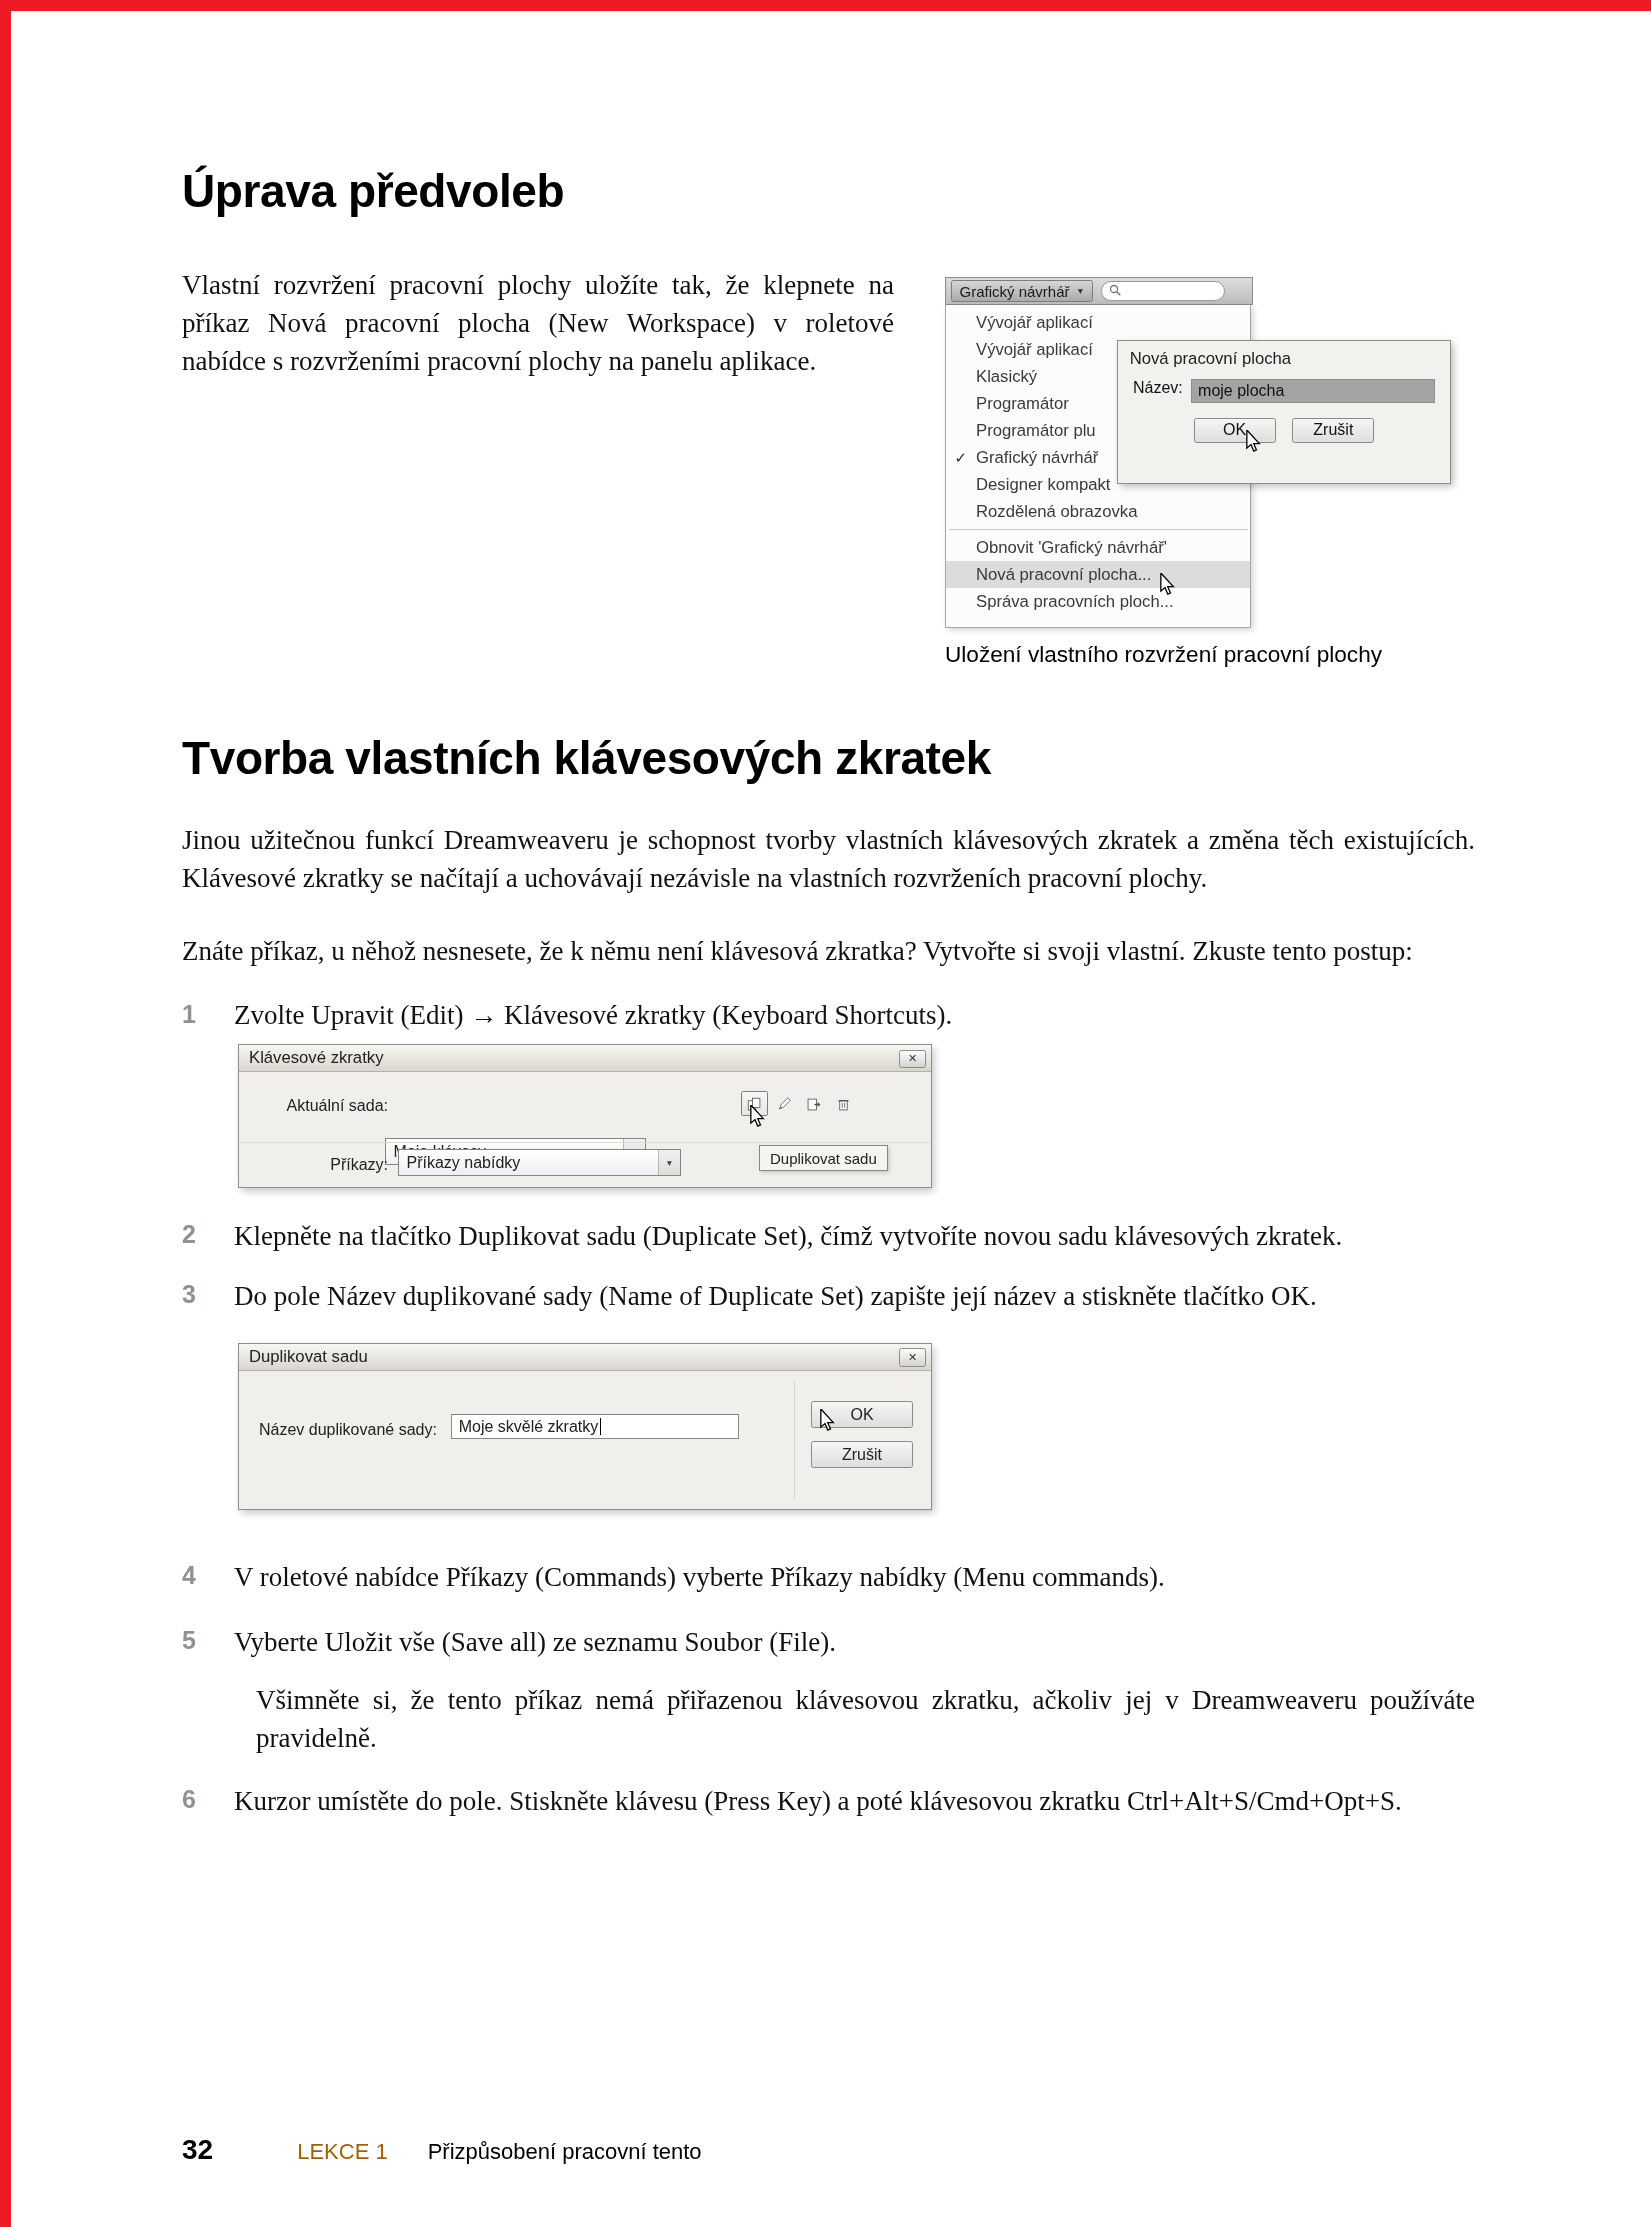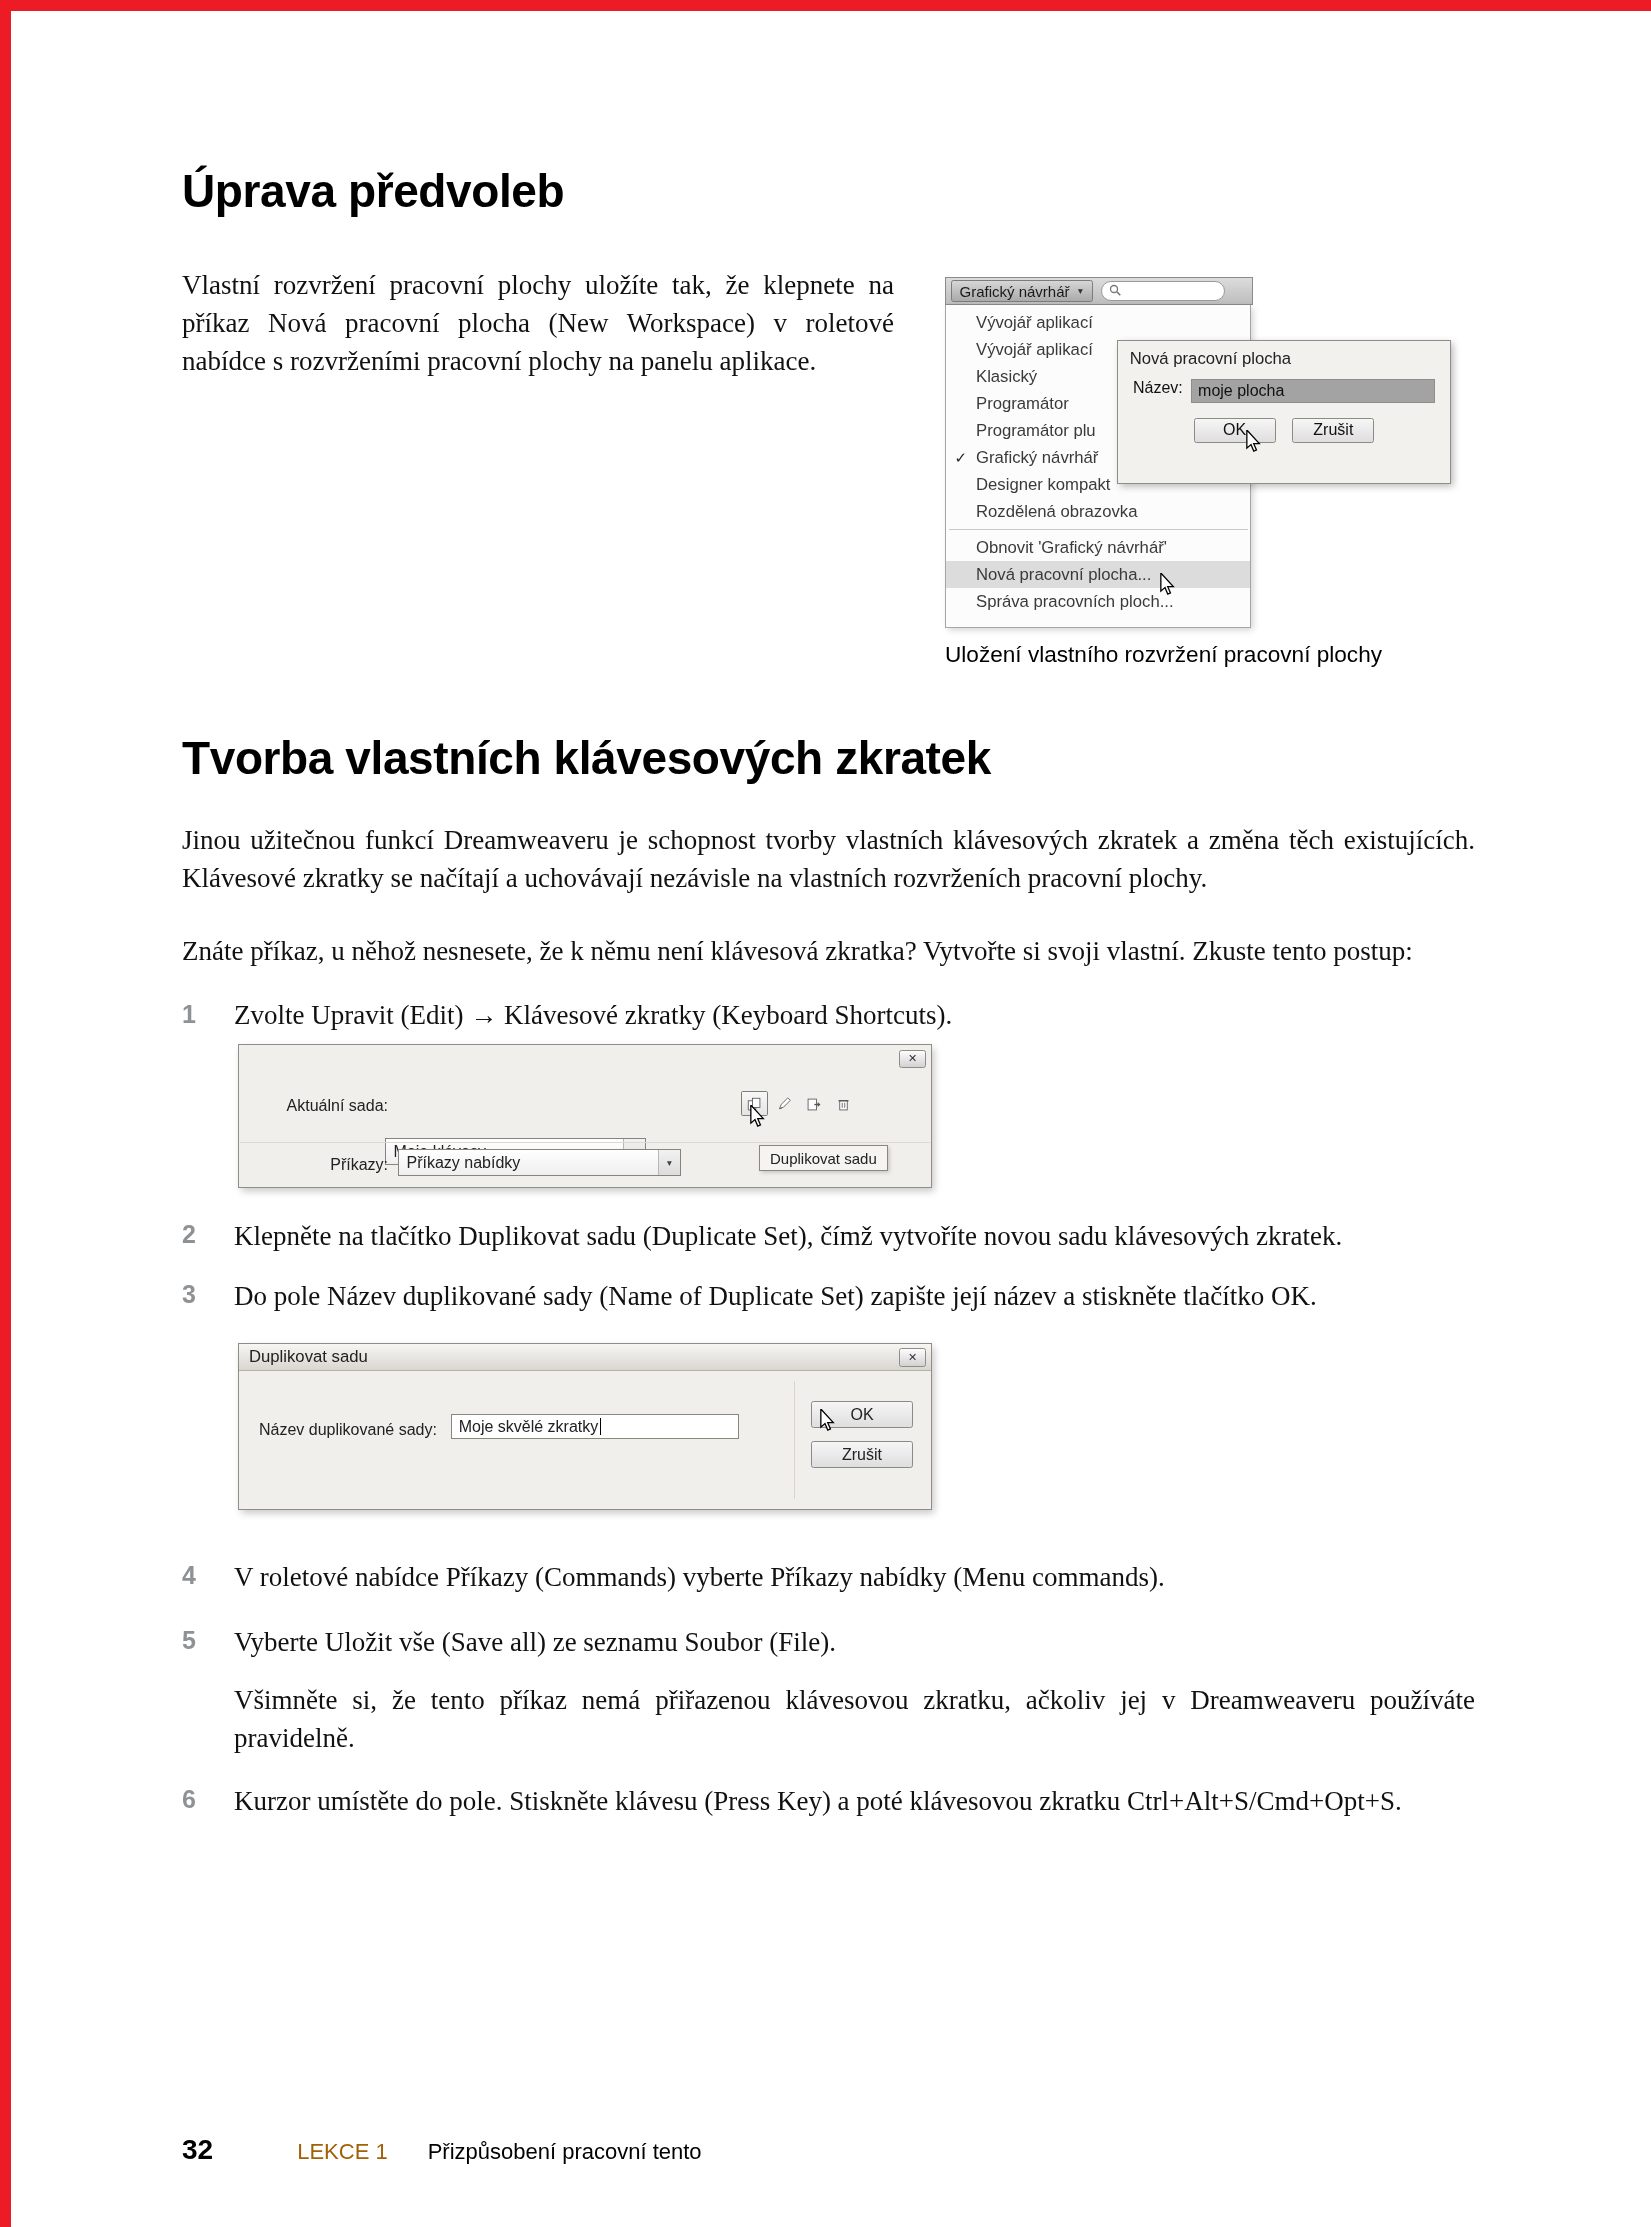--- a/index.html
+++ b/index.html
@@ -72,21 +72,21 @@
 
   .cur { position:absolute; z-index:6; pointer-events:none; }
 
   
   .step { display:flex; }
   .step-num {
     width:52px; font-family:"Liberation Sans", sans-serif; font-weight:700;
     font-size:25px; color:#8f9295; padding-top:3.3px;
   }
   .step-text { flex:1; font-size:27px; line-height:38px; text-align:justify; }
-  .note { margin-left:52px; margin-top:20px; }
+  .note { margin-left:74px; margin-top:20px; }
 
   
   .dlg {
     position:relative; background:#f1efeb; border:0.8px solid #908d86;
     box-shadow:3.3px 4.2px 7.5px rgba(0,0,0,.22); font-family:"Liberation Sans", sans-serif; color:#222;
   }
   .fig2 { width:694px; height:144px; margin:10px 0 0 56px; }
   .fig3 { width:694px; height:167px; margin:28.4px 0 0 56px; }
   .titlebar {
     position:absolute; top:0; left:0; right:0; height:27px;
@@ -216,20 +216,23 @@
 
     <p class="body" style="margin-top:38px;">Jinou užitečnou funkcí Dreamweaveru je schopnost tvorby vlastních klávesových zkratek a změna těch existujících. Klávesové zkratky se načítají a uchovávají nezávisle na vlastních rozvrženích pracovní plochy.</p>
     <p class="body" style="margin-top:35px;">Znáte příkaz, u něhož nesnesete, že k němu není klávesová zkratka? Vytvořte si svoji vlastní. Zkuste tento postup:</p>
 
     <div class="step" style="margin-top:26px;">
       <div class="step-num">1</div>
       <div class="step-text">Zvolte Upravit (Edit) → Klávesové zkratky (Keyboard Shortcuts).</div>
     </div>
 
     <div class="dlg fig2">
+      <div class="titlebar">
+        <span>Klávesové zkratky</span>
+      </div>
       <div class="xbtn">
         <span>✕</span>
       </div>
 
       <div class="rlabel" style="left:0; top:52px; width:149px;">Aktuální sada:</div>
       <div class="combo" style="left:146px; top:45px; width:261px; height:27px;margin-top:48px;">
         <span class="cval">Moje klávesy</span>
         <span class="carw">▼</span>
       </div>
 

